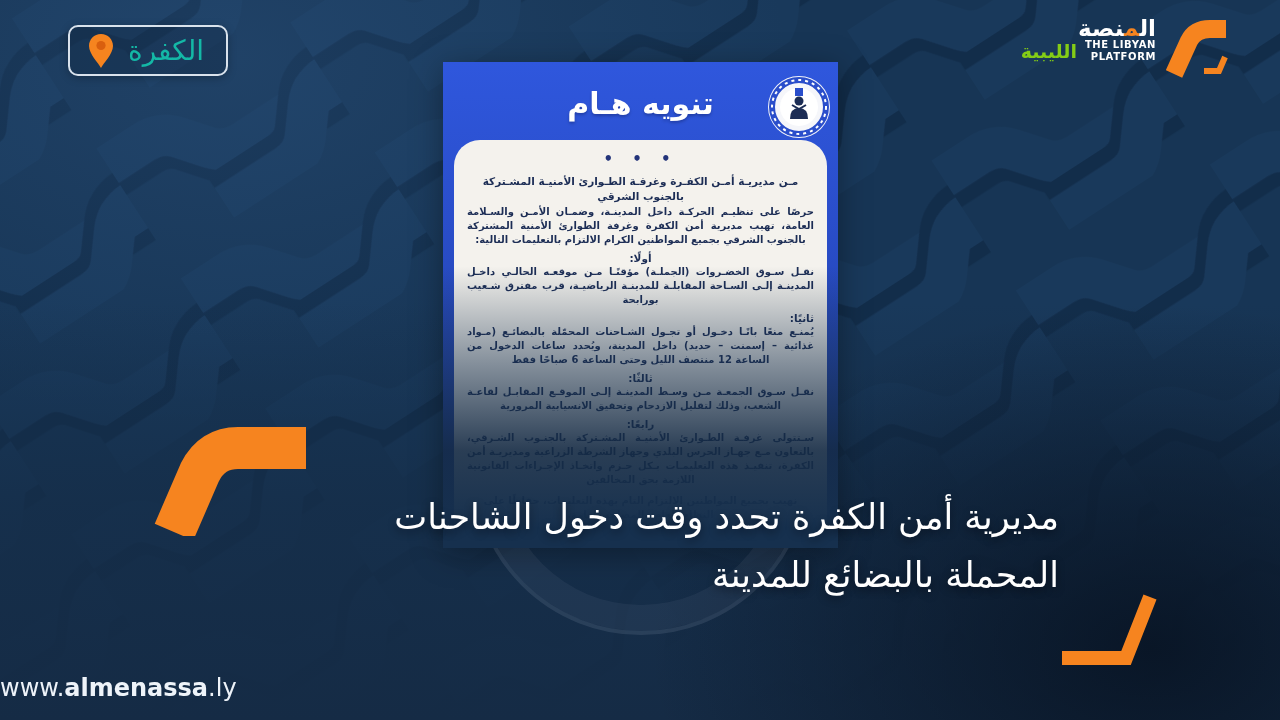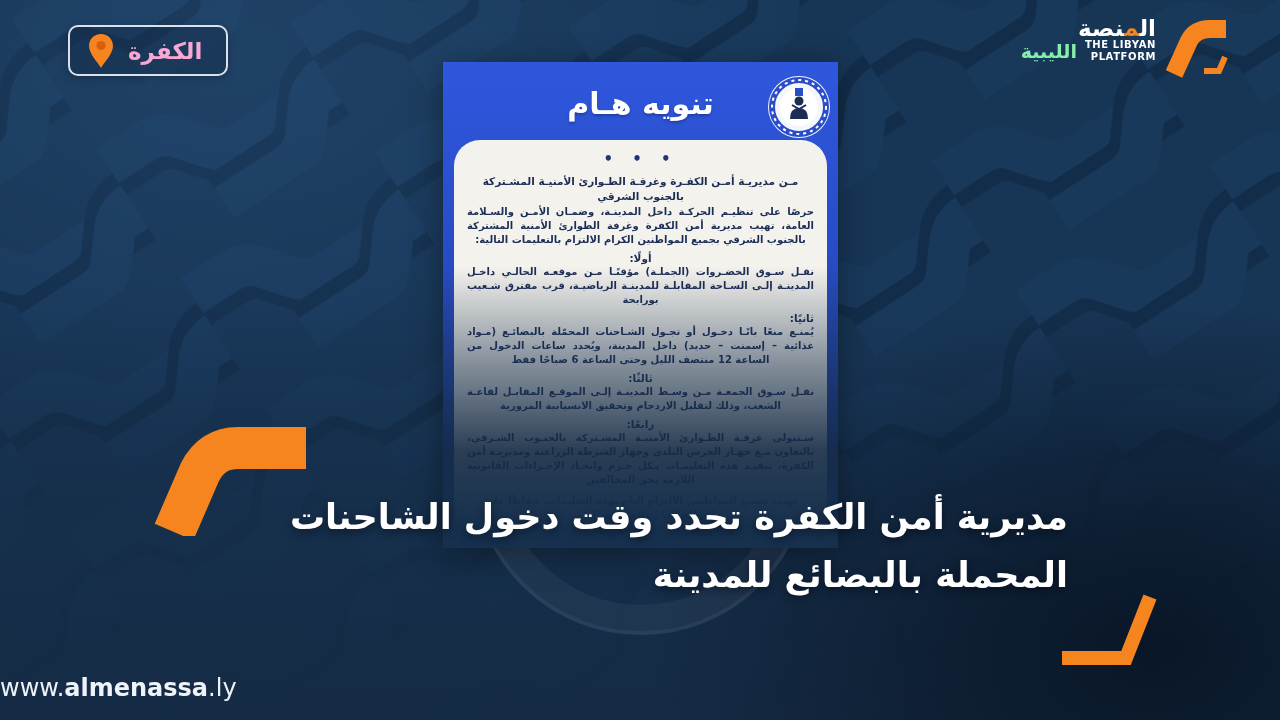--- a/index.html
+++ b/index.html
@@ -16,29 +16,29 @@
   .overlay-c{position:absolute;inset:0;background:radial-gradient(760px 520px at 90% 90%,rgba(7,18,33,.85),rgba(7,18,33,0) 66%);}
 
   
   .loc-badge{
     left:68px;top:25px;height:47px;min-width:120px;
     border:2.5px solid #d9e2ec;border-radius:10px;
     background:rgba(14,32,56,.30);
     display:flex;align-items:center;gap:14px;padding:0 18px;
     box-shadow:0 2px 8px rgba(0,0,0,.25);
   }
-  .loc-badge .label{color:#f9a8d4;font-size:23px;font-weight:700;direction:rtl;}
+  .loc-badge .label{color:#14b8a6;font-size:28px;font-weight:400;direction:rtl;}
 
   
   .brand{right:52px;top:16px;display:flex;align-items:flex-start;}
   .brand-text{text-align:right;}
   .brand-ar{font-size:23px;font-weight:800;color:#fff;direction:rtl;line-height:1.1;letter-spacing:-1px;}
   .brand-ar .accent{color:#f6841f;}
   .brand-sub{display:flex;align-items:center;justify-content:flex-end;gap:8px;margin-top:-2px;}
-  .brand-ly{color:#86efac;font-size:19px;font-weight:800;direction:rtl;}
+  .brand-ly{color:#84cc16;font-size:19px;font-weight:800;direction:rtl;}
   .brand-en{color:#fff;font-size:10px;font-weight:700;letter-spacing:.6px;line-height:1.2;text-align:right;}
   .brand-mark{margin-left:10px;margin-top:2px;}
 
   
   .poster{left:443px;top:62px;width:395px;height:486px;
     background:linear-gradient(180deg,#2f57dd 0%,#2a4ecb 32%,#2243ae 70%,#1d3a96 100%);
     box-shadow:0 6px 30px rgba(0,0,0,.35);}
   .poster-title{margin-top:24px;text-align:center;color:#fff;font-size:30px;font-weight:800;direction:rtl;letter-spacing:1px;text-shadow:0 2px 3px rgba(0,0,30,.25);}
   .emblem{position:absolute;right:6px;top:12px;}
   .watermark{position:absolute;left:50%;top:235px;transform:translateX(-50%);width:330px;height:330px;border-radius:50%;
@@ -51,22 +51,22 @@
   .card p{margin:0 0 3px;font-size:10px;font-weight:700;line-height:1.40;text-align:justify;text-align-last:center;}
   .card .lead{text-align:center;text-align-last:center;font-size:10.5px;margin-bottom:2px;}
   .card h4{margin:5px 0 1px;font-size:10.5px;font-weight:800;text-align:center;}
   .card h4.start{text-align:right;}
   .closing{margin-top:7px !important;text-align:center !important;text-align-last:center !important;color:#243561;}
   .duaa{text-align:center !important;}
   .poster-fade{position:absolute;inset:0;
     background:linear-gradient(180deg,rgba(23,50,79,0) 42%,rgba(22,46,74,.50) 62%,rgba(20,42,68,.90) 80%,#16304e 96%);}
 
   
-  .headline{right:212px;top:488px;width:780px;text-align:right;direction:rtl;
-    color:#fff;font-size:35px;font-weight:700;line-height:58px;
+  .headline{right:221px;top:488px;width:780px;text-align:right;direction:rtl;
+    color:#fff;font-size:35px;font-weight:400;line-height:58px;
     text-shadow:0 3px 8px rgba(0,0,10,.45);}
 
   
   .quote-left{left:150px;top:424px;}
   .bracket-right{left:1050px;top:590px;}
 
   
   .footer{left:0;right:0;bottom:18px;text-align:left;color:#eef3f9;font-size:24px;}
   .footer .b{font-weight:800;}
 </style>

